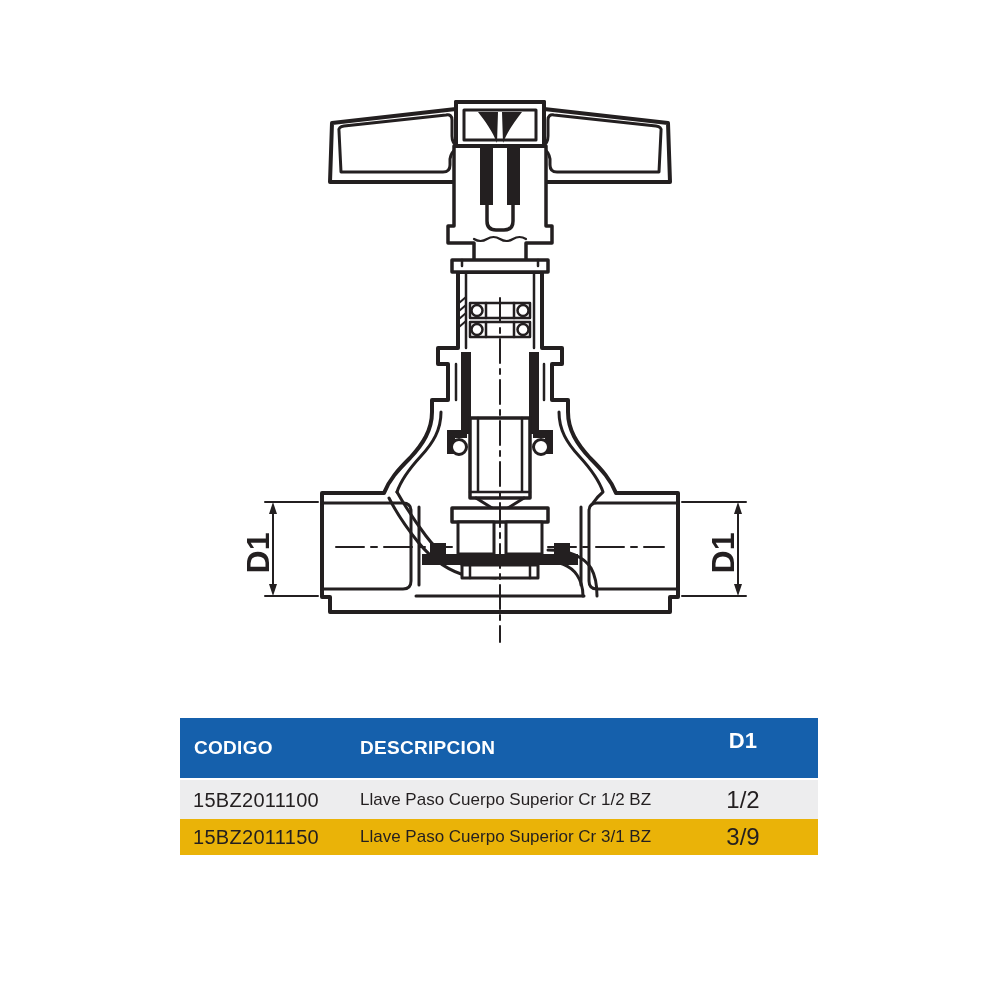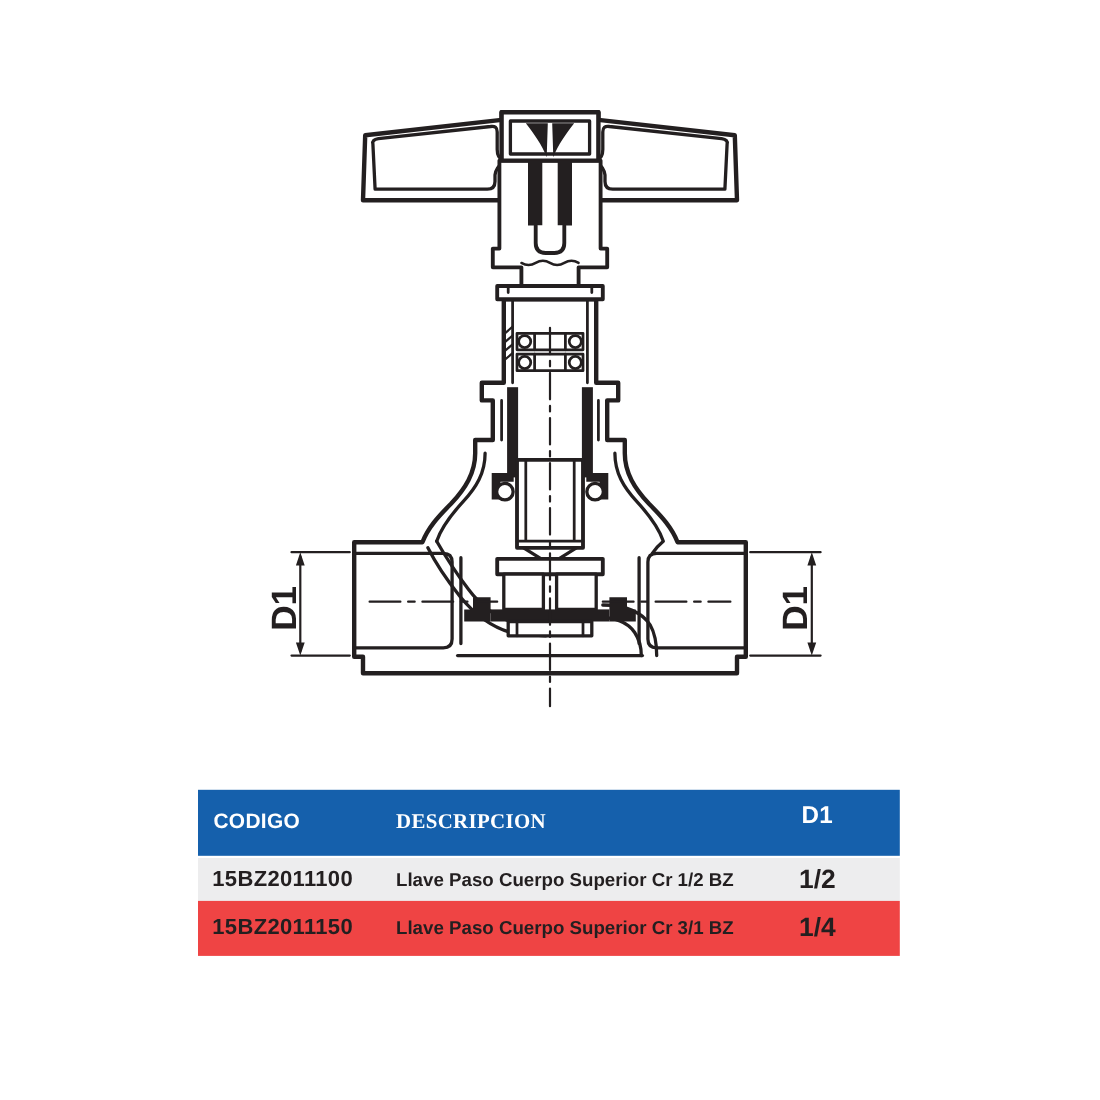--- a/index.html
+++ b/index.html
@@ -5,25 +5,25 @@
   html,body{margin:0;padding:0;background:#fff;}
   #page{position:relative;width:1000px;height:1000px;background:#ffffff;overflow:hidden;
         font-family:"Liberation Sans",sans-serif;}
   svg text{font-family:"Liberation Sans",sans-serif;}
 
   
   .spec-table{position:absolute;left:180px;top:718px;width:638px;}
   .thead{position:relative;height:60px;background:#1560ac;margin-bottom:2px;}
   .thead .h{position:absolute;color:#ffffff;font-weight:bold;letter-spacing:.3px;}
   .h-codigo{left:14px;top:50%;transform:translateY(-50%);font-size:19px;}
-  .h-desc{left:180px;top:50%;transform:translateY(-50%);font-size:19px;font-family:Liberation Serif, serif;}
+  .h-desc{left:180px;top:50%;transform:translateY(-50%);font-size:19px;}
   .h-d1{left:535px;top:10px;width:56px;text-align:center;font-size:22px;}
-  .row{position:relative;font-weight:bold;color:#231f20;}
+  .row{position:relative;font-weight:normal;color:#231f20;}
   .row-1{height:39px;background:#ededee;}
-  .row-2{height:50px;background:#ef4444;}
+  .row-2{height:36px;background:#eab308;}
   .c-code{position:absolute;left:13px;top:50%;transform:translateY(-50%);font-size:20px;letter-spacing:.3px;}
   .c-desc{position:absolute;left:180px;top:50%;transform:translateY(-50%);font-size:17px;}
   .c-d1{position:absolute;left:535px;top:50%;transform:translateY(-50%);width:56px;text-align:center;font-size:24px;}
 </style>
 </head>
 <body>
 
 <div id="page">
 
   <svg width="1000" height="700" viewBox="0 0 1000 700" style="position:absolute;left:0;top:0" fill="none" stroke="#231f20" stroke-linejoin="round" stroke-linecap="round">
@@ -127,17 +127,17 @@
       <span class="h h-d1">D1</span>
     </div>
     <div class="row row-1">
       <span class="c-code">15BZ2011100</span>
       <span class="c-desc">Llave Paso Cuerpo Superior Cr 1/2 BZ</span>
       <span class="c-d1">1/2</span>
     </div>
     <div class="row row-2">
       <span class="c-code">15BZ2011150</span>
       <span class="c-desc">Llave Paso Cuerpo Superior Cr 3/1 BZ</span>
-      <span class="c-d1">1/4</span>
+      <span class="c-d1">3/9</span>
     </div>
   </div>
 
 </div>
 
 </body></html>

